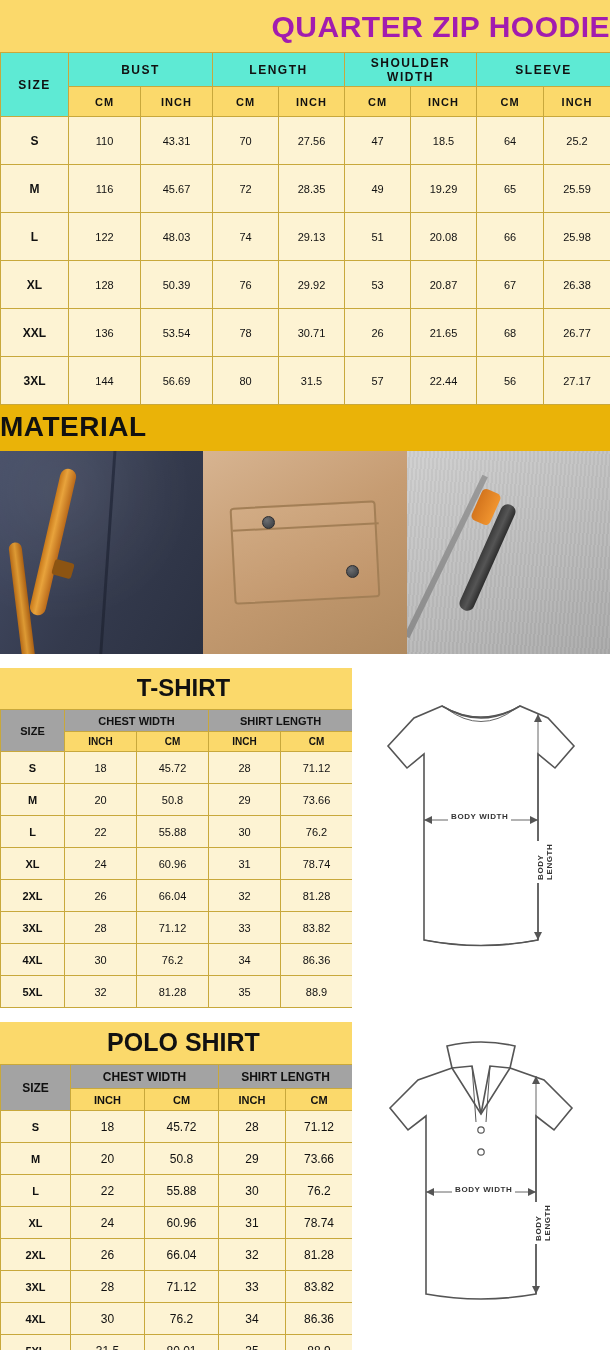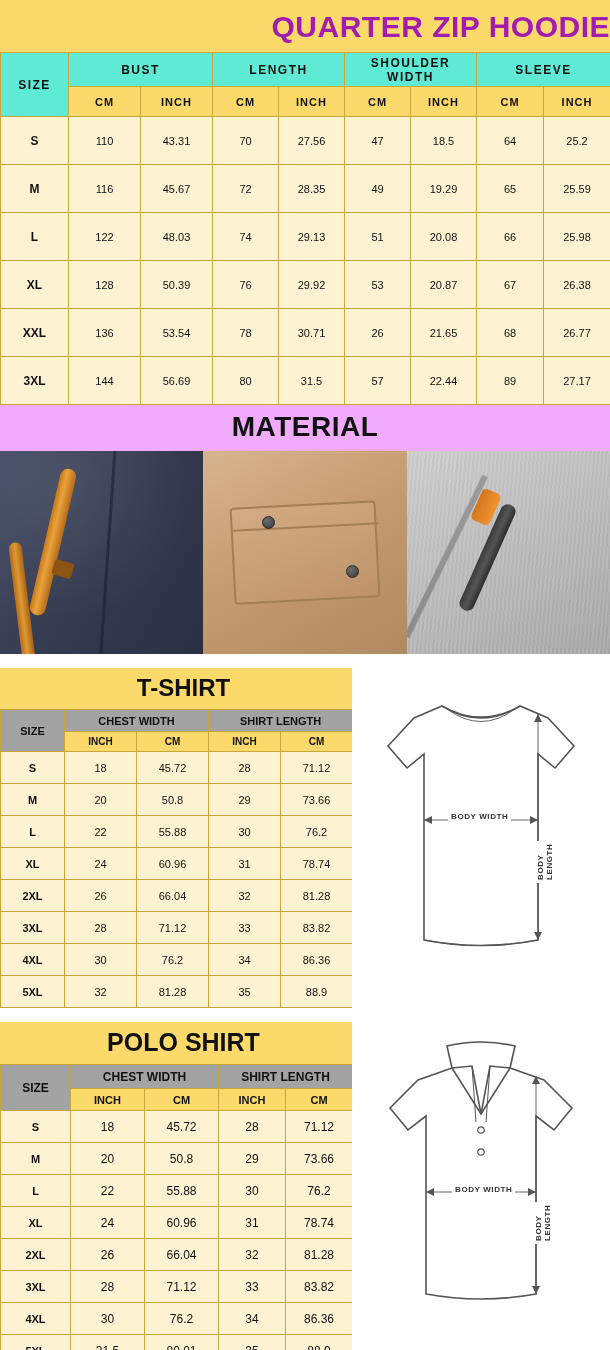--- a/index.html
+++ b/index.html
@@ -51,22 +51,21 @@
     height: 48px;
     font-size: 11px;
   }
   table.hoodie td.size {
     font-weight: bold;
     font-size: 12px;
   }
 
   
   .material-title {
-    background: #f0abfc;
-    text-align: center;
+    background: #eab308;
     font-size: 28px;
     font-weight: bold;
     color: #111;
     padding: 6px 0 8px 0;
     letter-spacing: 0.5px;
   }
   .material-row { display: flex; width: 610px; height: 203px; }
   .material-cell { flex: 1 1 0; position: relative; overflow: hidden; }
 
   
@@ -301,21 +300,21 @@
           <td>26.77</td>
         </tr>
         <tr>
           <td class="size">3XL</td>
           <td>144</td>
           <td>56.69</td>
           <td>80</td>
           <td>31.5</td>
           <td>57</td>
           <td>22.44</td>
-          <td>89</td>
+          <td>56</td>
           <td>27.17</td>
         </tr>
       </tbody>
     </table>
   </div>
 
   <div>
     <div class="material-title">MATERIAL</div>
     <div class="material-row">
       <div class="material-cell ph1">

